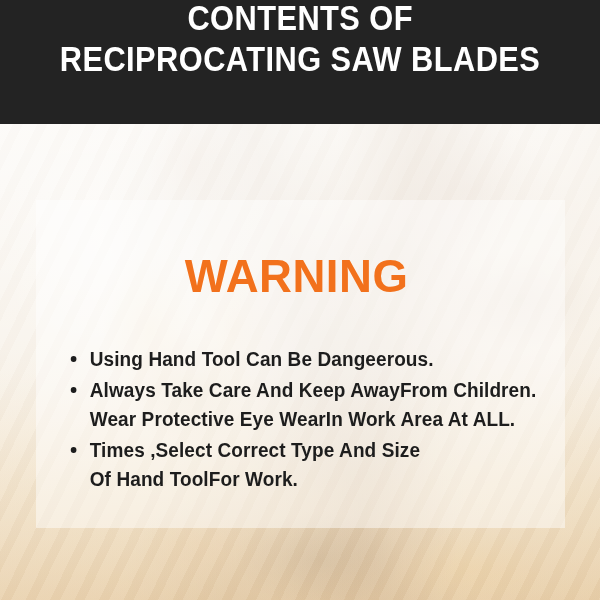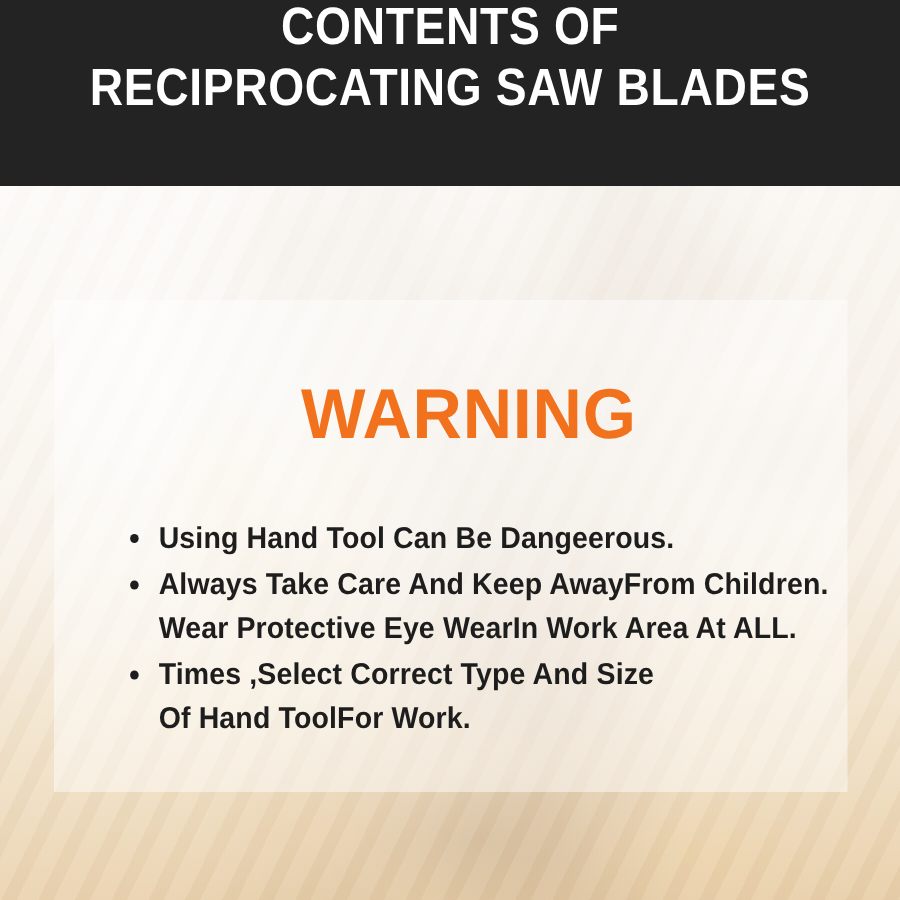--- a/index.html
+++ b/index.html
@@ -134,21 +134,21 @@
     top: 200px;
     width: 529px;
     height: 328px;
     background: rgba(255,255,255,0.47);
     z-index: 3;
   }
 
   
   .content {
     position: absolute;
-    left: 48px;
+    left: 32px;
     top: 200px;
     width: 529px;
     height: 328px;
     z-index: 4;
     text-decoration: underline;
   }
 
   .warning-title {
     position: absolute;
     left: 0;

